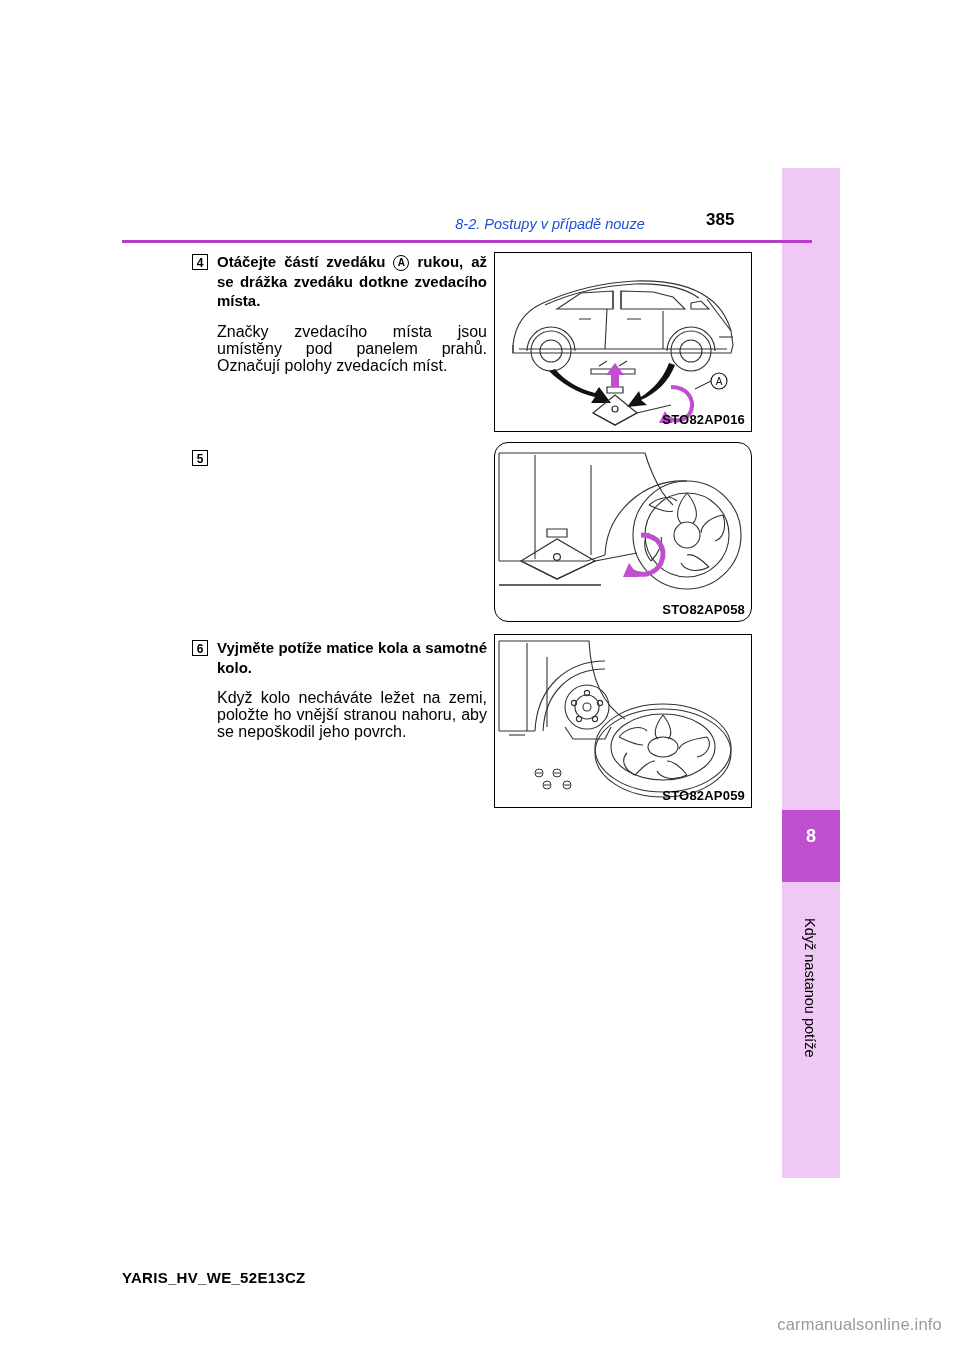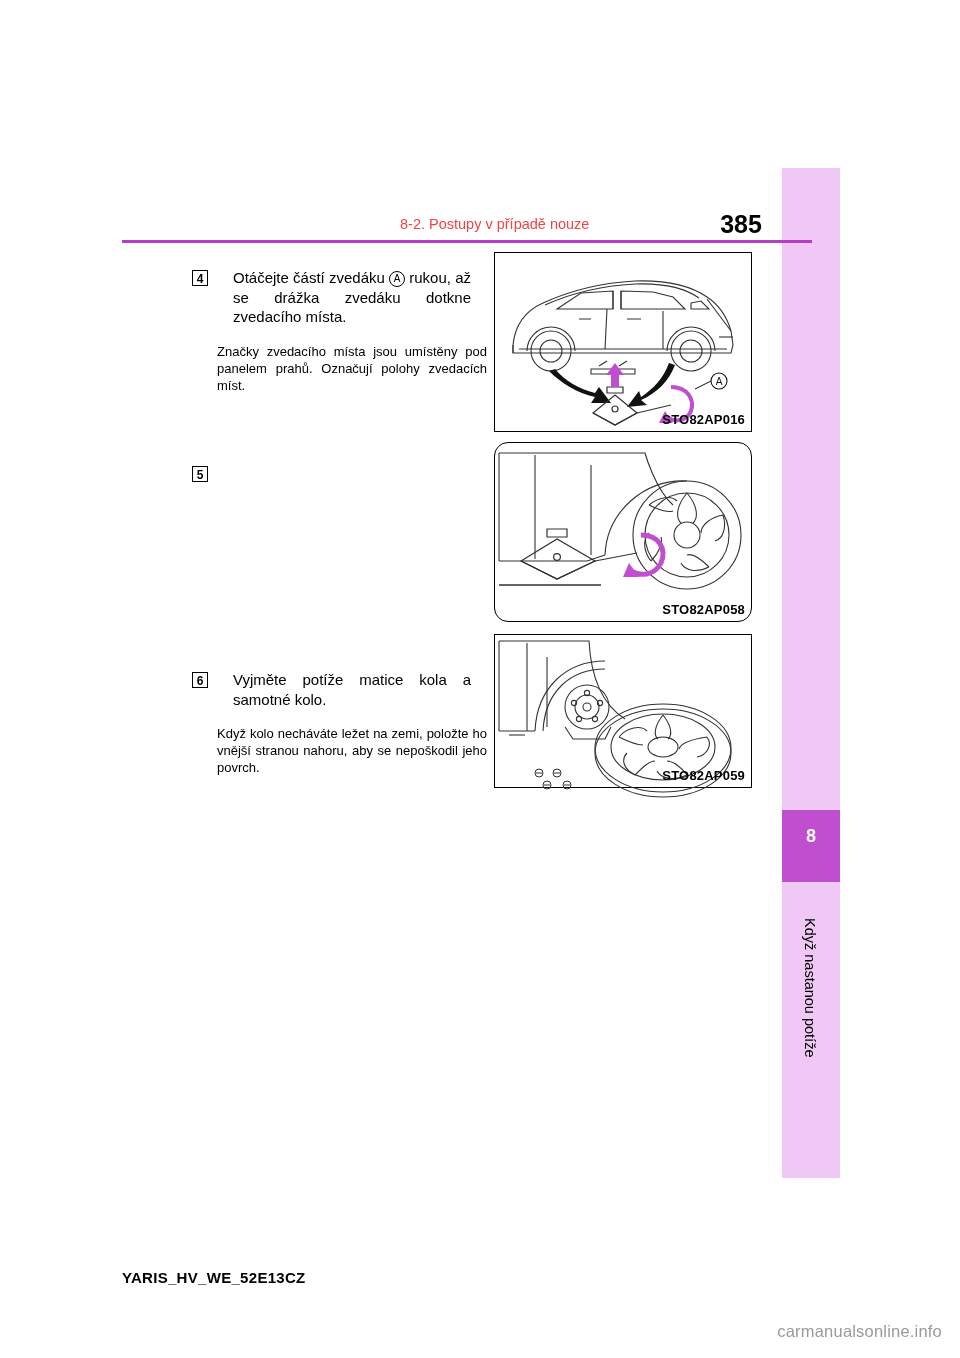--- a/index.html
+++ b/index.html
@@ -70,31 +70,32 @@
     top: 240px;
     width: 690px;
     height: 3px;
     background: #b23fc4;
   }
   .header-title {
     position: absolute;
     left: 400px;
     top: 216px;
     width: 300px;
-    text-align: left;
+    text-align: center;
     font-size: 14.5px;
-    color: #ef4444;
+    color: #1d4ed8;
+    font-style: italic;
   }
   .header-pageno {
     position: absolute;
     left: 706px;
     top: 210px;
     width: 70px;
-    text-align: center;
-    font-size: 25px;
+    text-align: left;
+    font-size: 17px;
     font-weight: bold;
     color: #000;
   }
 
   
   .col-left {
     position: absolute;
     left: 217px;
     top: 252px;
     width: 270px;
@@ -122,24 +123,25 @@
     font-weight: bold;
     line-height: 16px;
     text-align: center;
     box-sizing: border-box;
   }
   .step-main {
     font-size: 15px;
     line-height: 19.5px;
     text-align: justify;
     text-justify: inter-word;
-    margin: 16px;
+    margin: 0;
+    font-weight: bold;
   }
   .step-sub {
-    font-size: 13px;
+    font-size: 16px;
     line-height: 17px;
     text-align: justify;
     text-justify: inter-word;
     margin: 12px 0 0 0;
   }
   .circle-a {
     display: inline-block;
     width: 14px;
     height: 14px;
     border: 1.2px solid #000;
@@ -162,36 +164,36 @@
   .figcode {
     position: absolute;
     right: 6px;
     bottom: 4px;
     font-size: 13px;
     font-weight: bold;
     letter-spacing: 0.2px;
   }
   .fig1 { height: 180px; margin-top: 0; }
   .fig2 { height: 180px; margin-top: 10px; border-radius: 14px; }
-  .fig3 { height: 154px; margin-top: 12px; }
+  .fig3 { height: 174px; margin-top: 12px; }
 
   
   .footer-code {
     position: absolute;
     left: 122px;
     top: 1248px;
     font-size: 15px;
     font-weight: bold;
     letter-spacing: 0.3px;
     margin-top: 21px;
   }
   .watermark {
     position: absolute;
     right: 18px;
-    bottom: 17px;
+    bottom: 24px;
     font-size: 16.5px;
     color: #9a9a9a;
     letter-spacing: 0.2px;
   }
 
   svg { display: block; }
 </style>
 </head>
 <body>
 

